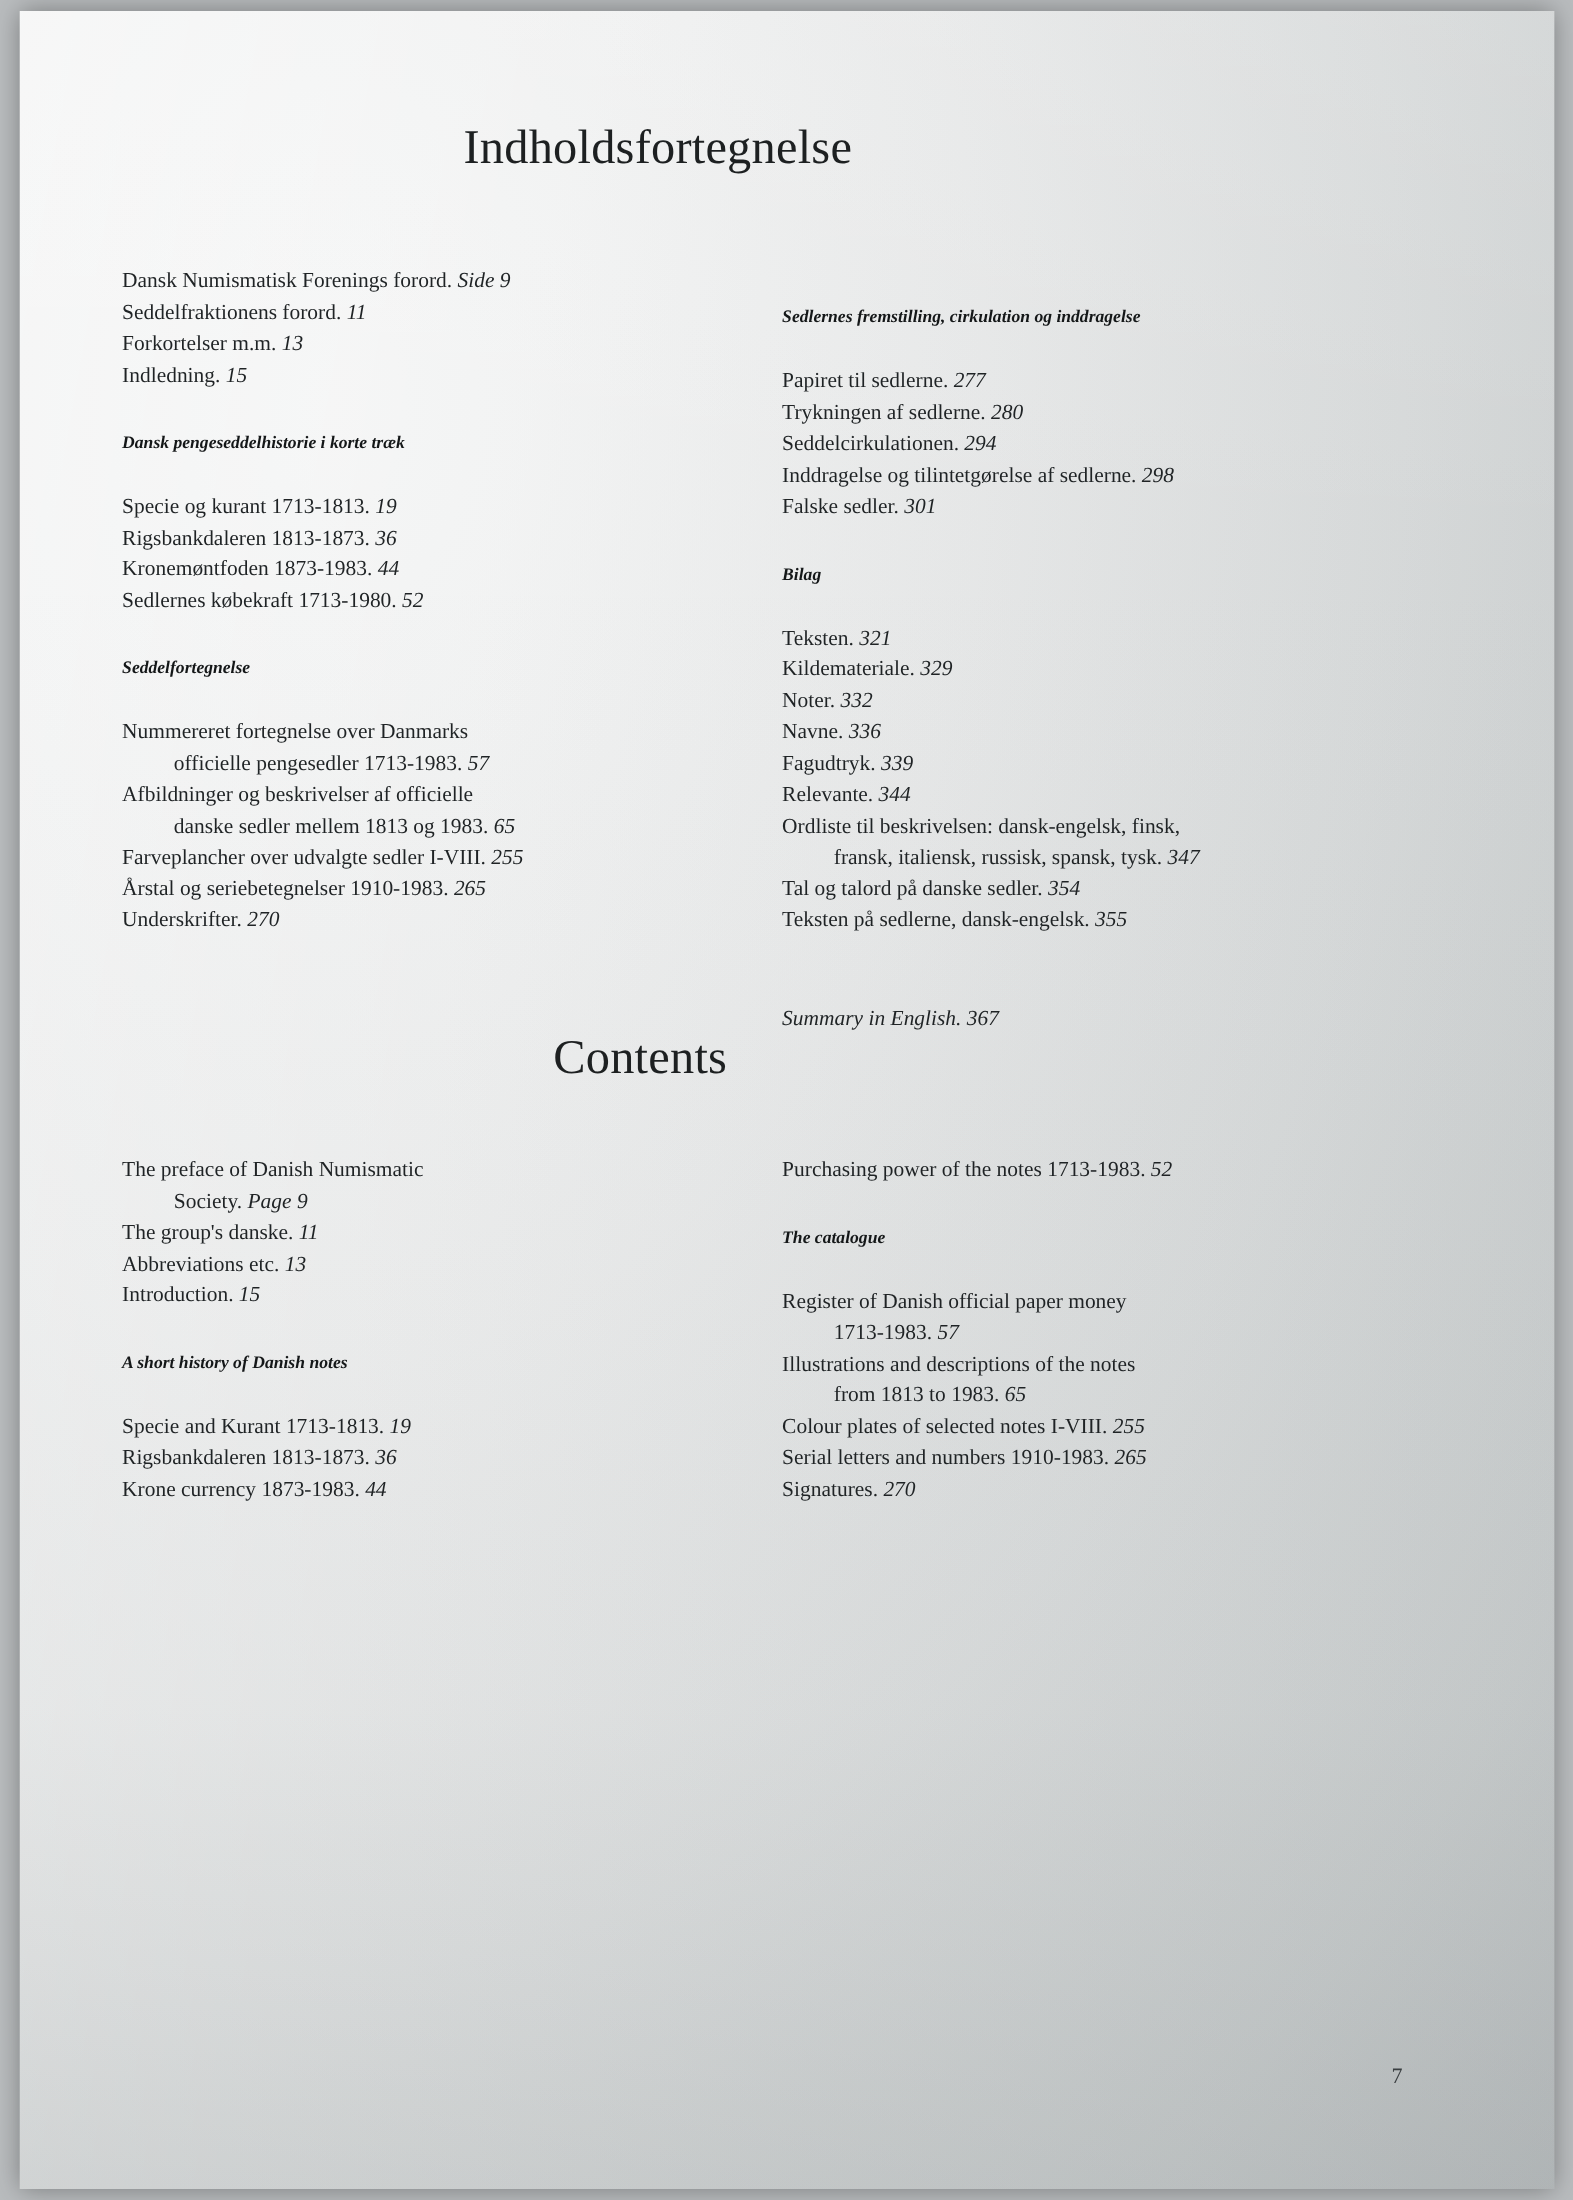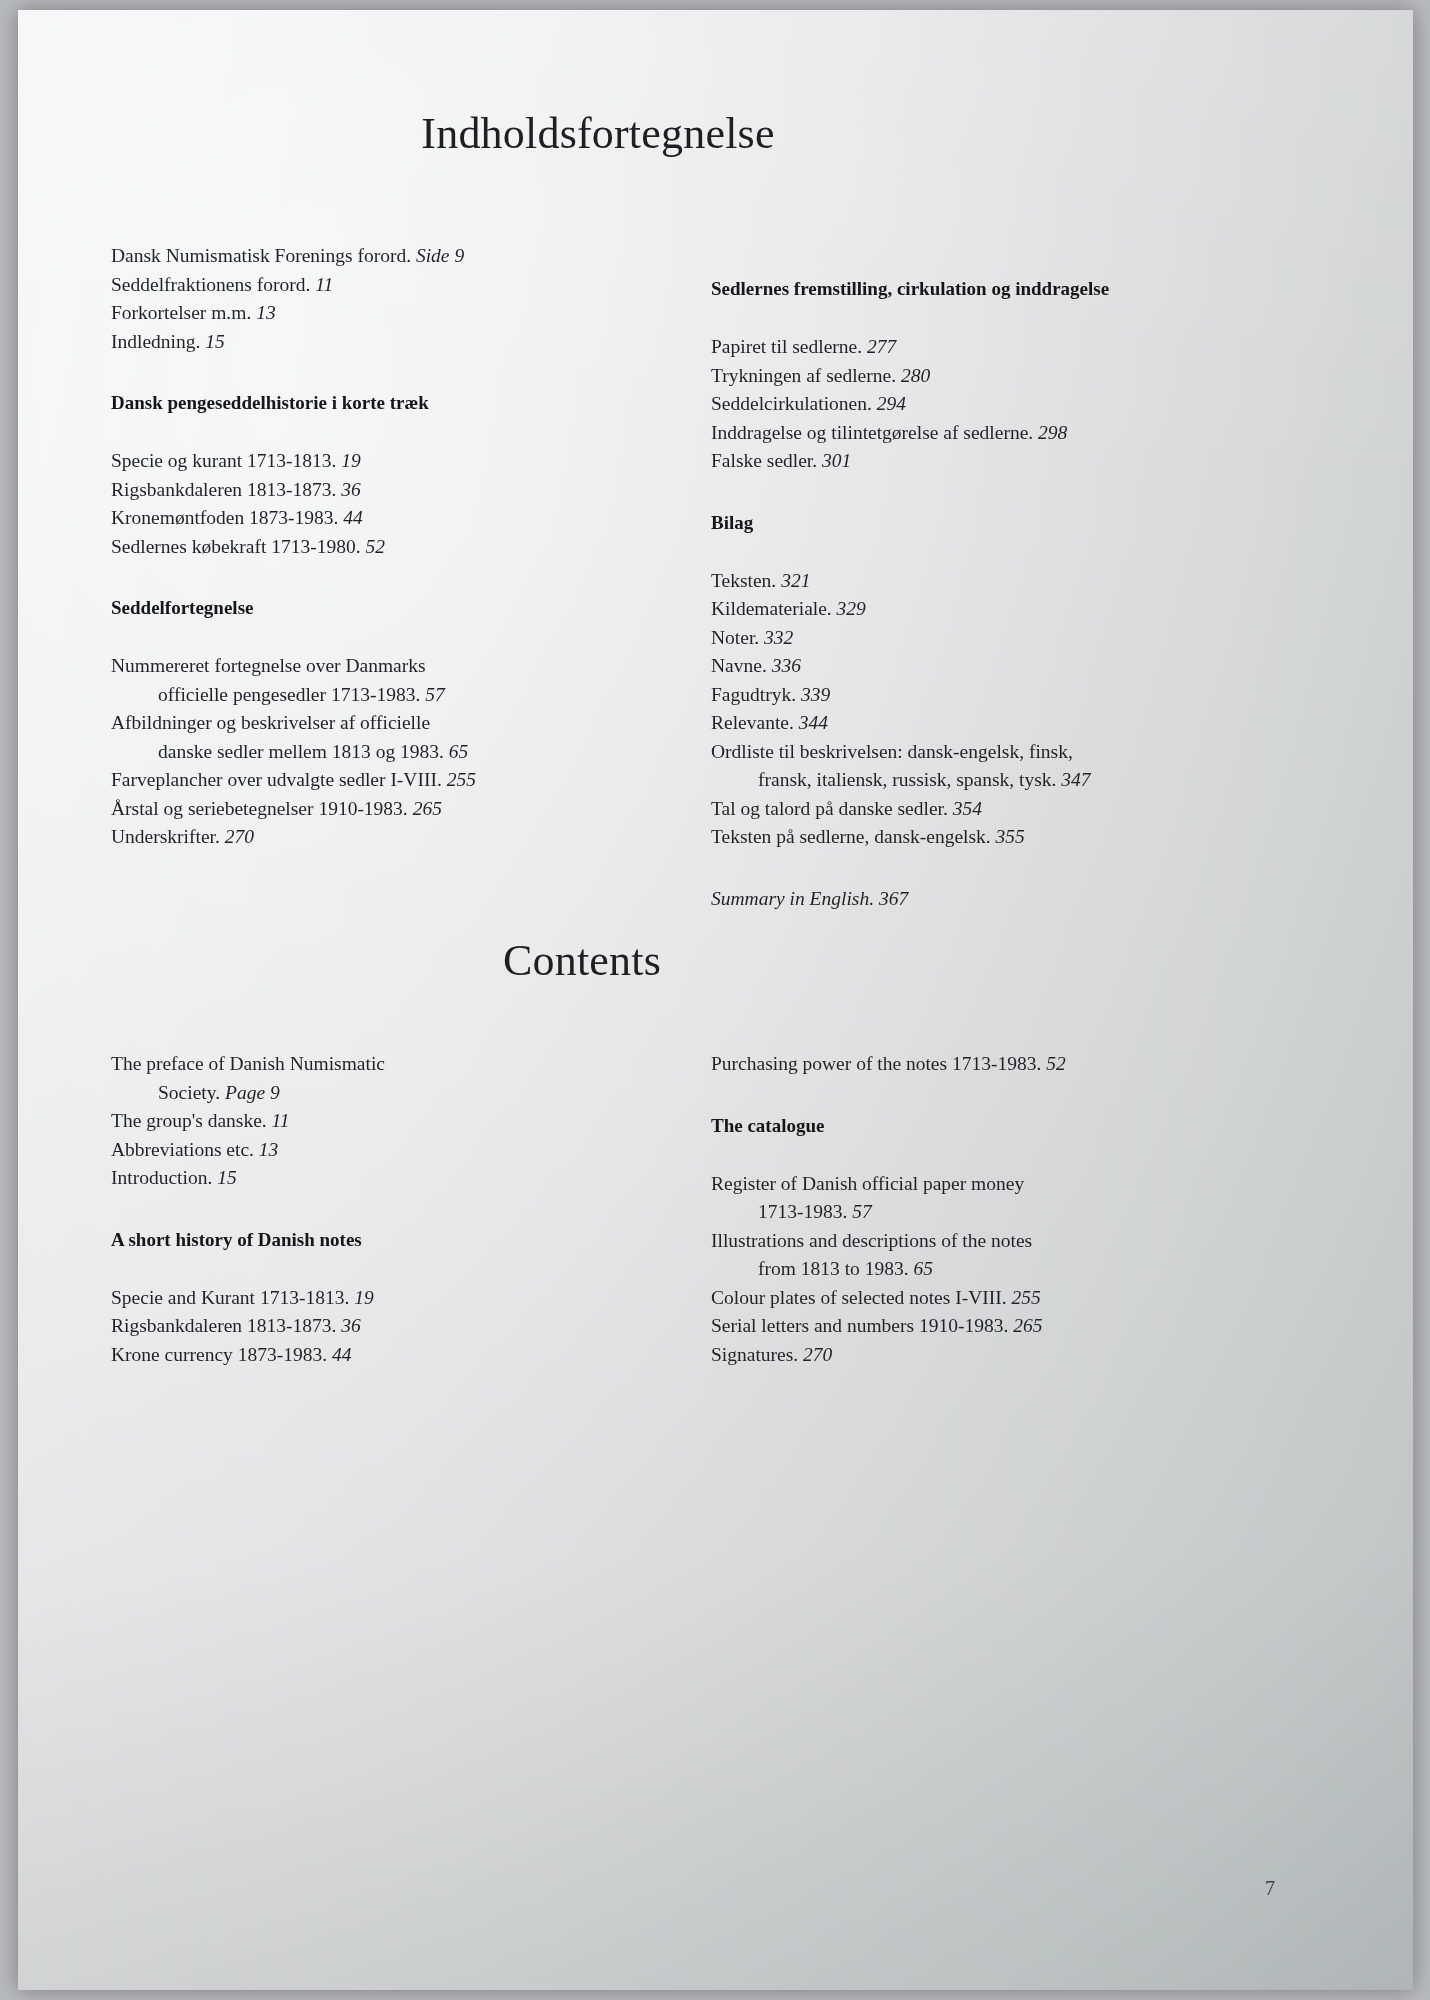--- a/index.html
+++ b/index.html
@@ -86,32 +86,34 @@
     white-space: normal;
   }
   .entry .pg {
     font-style: italic;
   }
   .indent {
     display: block;
     padding-left: 47px;
   }
   .heading {
-    font-size: 19px;
+    font-size: 16px;
     font-weight: bold;
     color: #141718;
     line-height: 28px;
+    font-style: italic;
   }
   .gap-md { height: 30px; }
   .gap-lg { height: 33px; }
   .summary {
     font-style: italic;
     font-size: 19.5px;
     color: #1f2325;
     line-height: 28px;
+    margin-top: 28px;
   }
   .pageno {
     position: absolute;
     right: 138px;
     bottom: 90px;
     font-size: 20px;
     color: #3a3f41;
   }
   
   .bleed {

